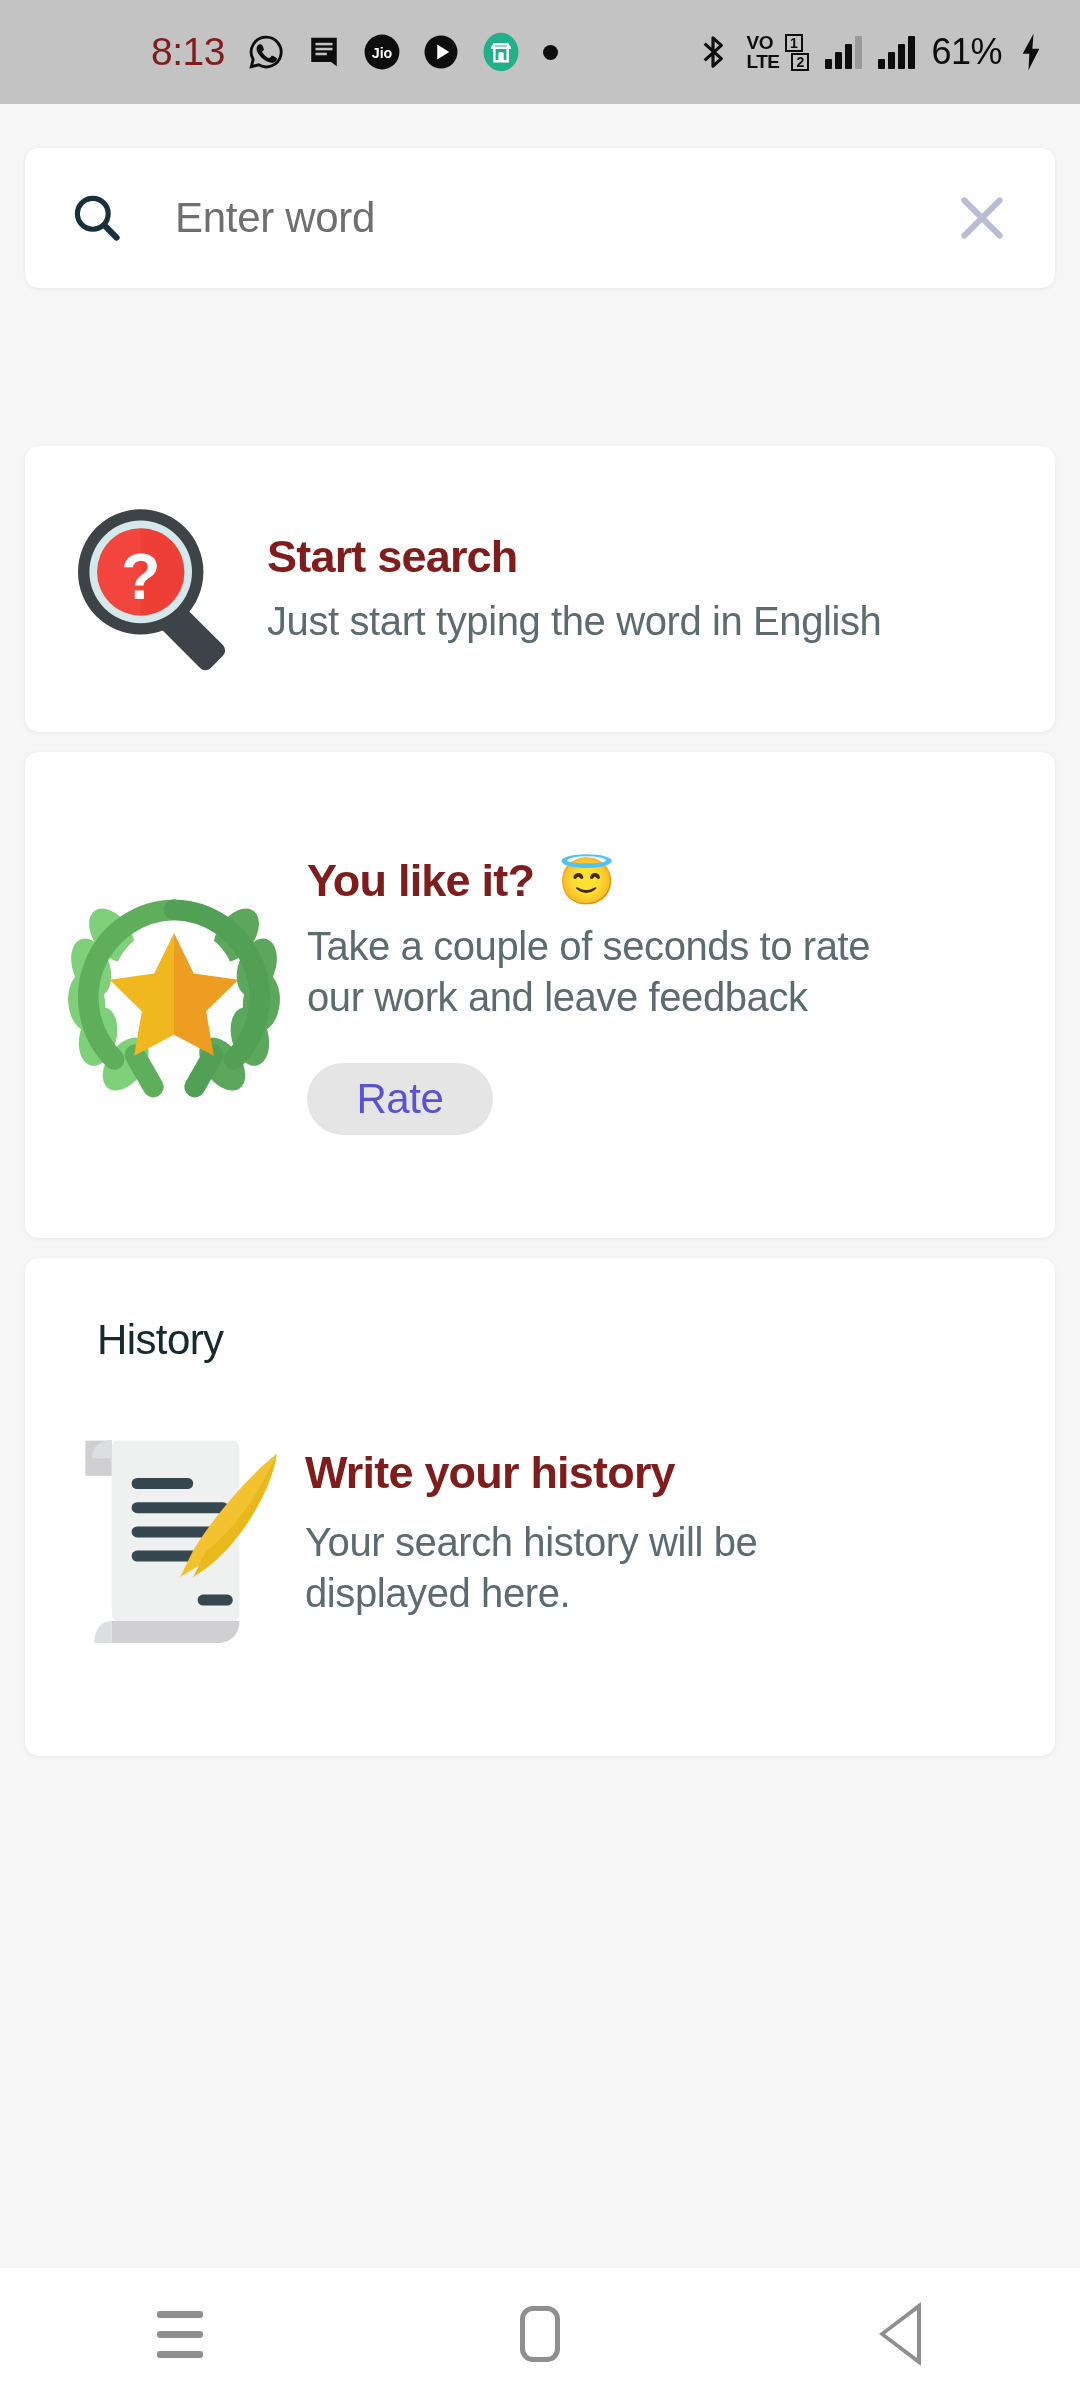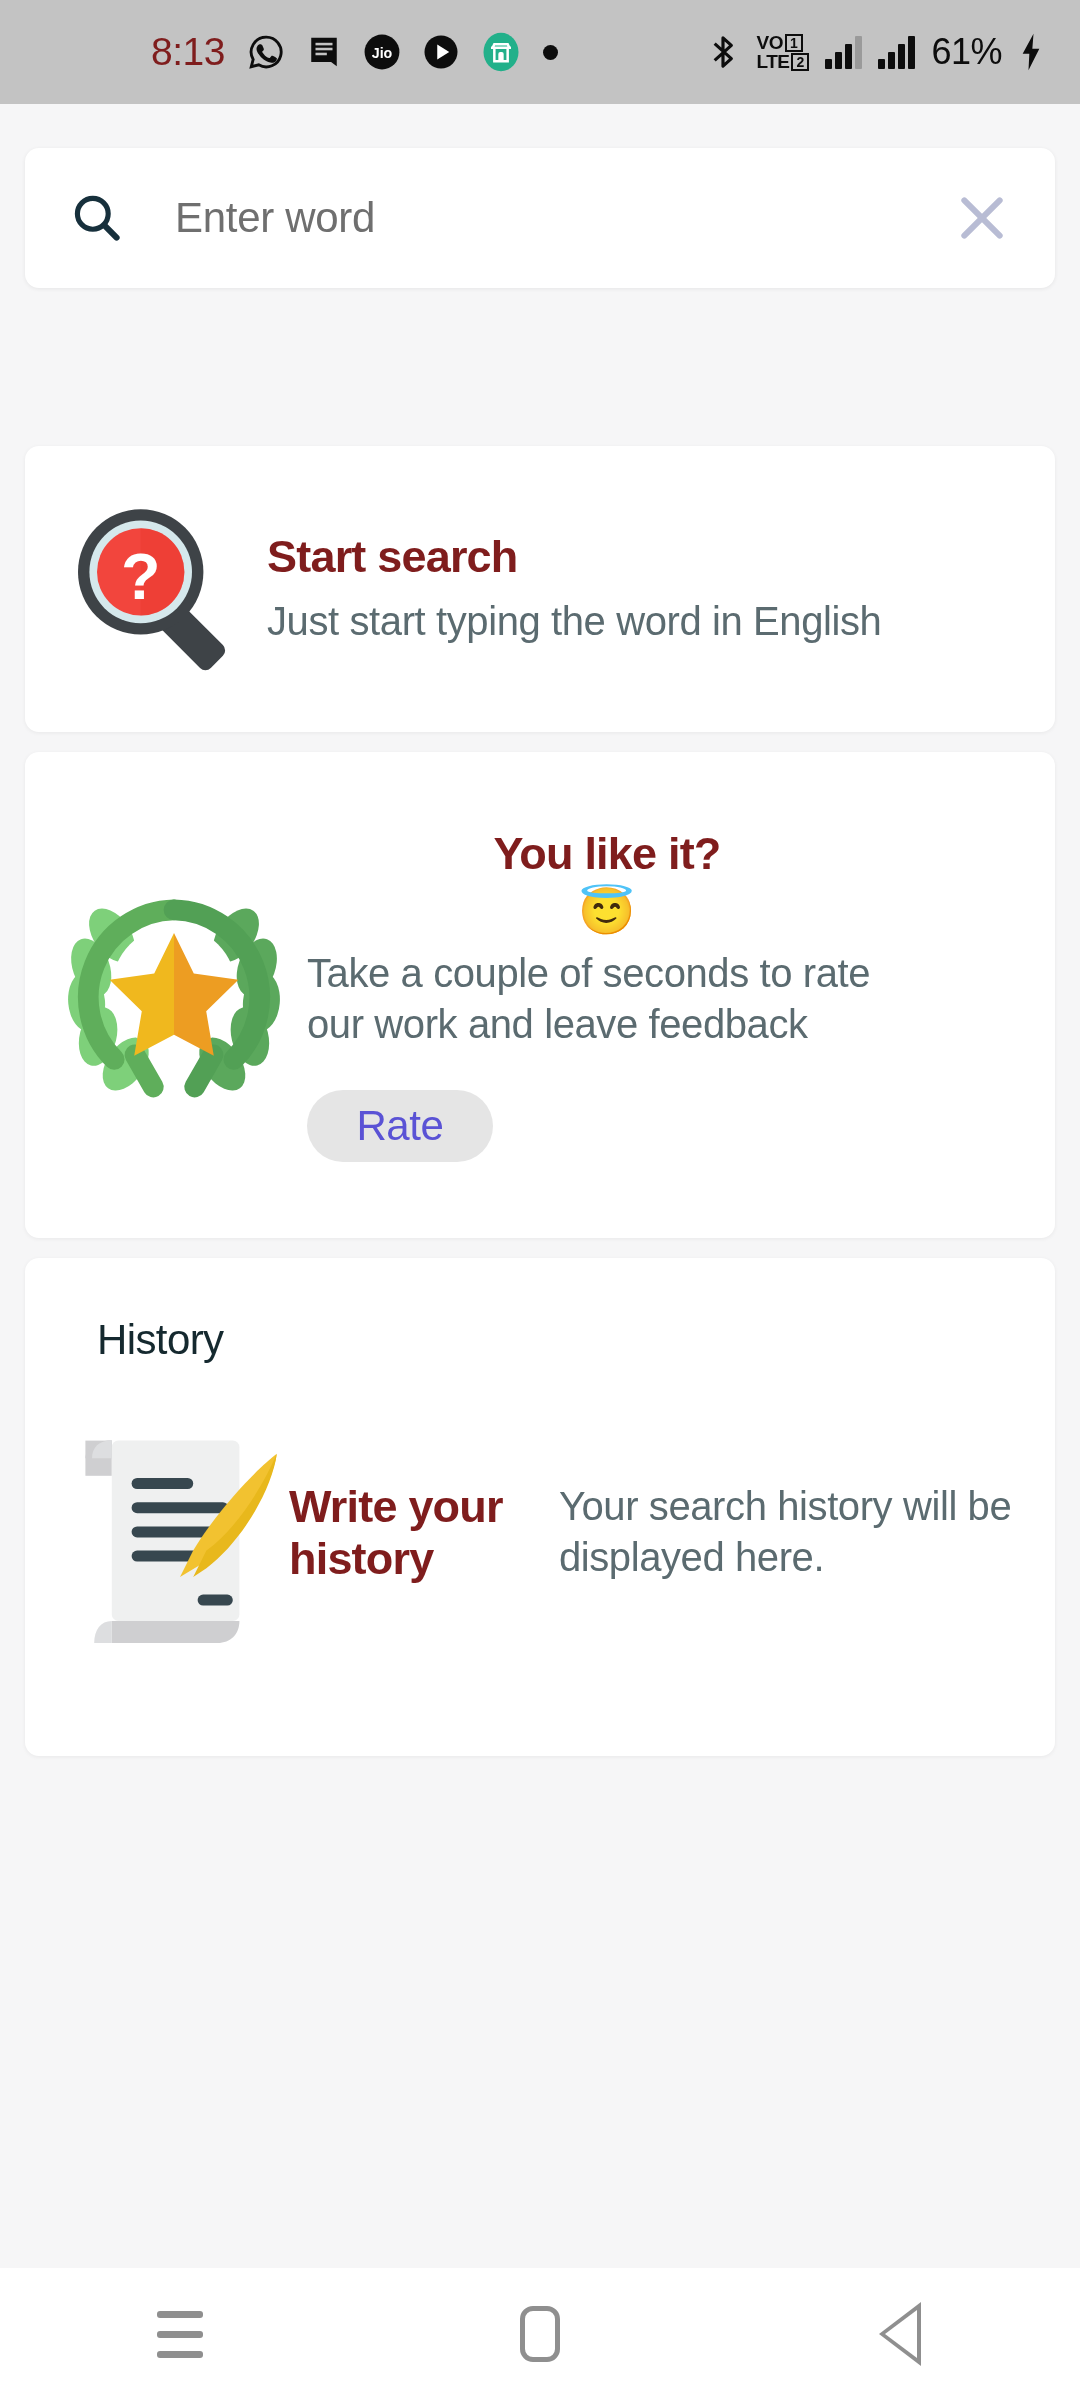--- a/index.html
+++ b/index.html
@@ -24,21 +24,21 @@
     padding:0 36px;
   }
   .sb-left { display:flex; align-items:center; gap:22px; margin-left:115px; }
   .sb-time { font-size:39px; color:#7f1d1d; letter-spacing:-0.5px; font-family:"Liberation Sans", sans-serif; }
   .sb-right { margin-left:auto; display:flex; align-items:center; gap:16px; }
   .sb-ico { display:block; }
   .sb-batt { font-size:36px; color:#0d0d0d; letter-spacing:-0.5px; }
   .dotico { width:15px; height:15px; border-radius:50%; background:#0d0d0d; }
 
   .volte { display:flex; flex-direction:column; justify-content:center; line-height:1; }
-  .volte-row { display:flex; align-items:center; gap:2px; }
+  .volte-row { display:flex; align-items:center; gap:12px; }
   .volte-txt { font-size:19px; font-weight:bold; color:#0d0d0d; letter-spacing:-0.5px; }
   .volte-box {
     width:18px; height:18px; border:2.5px solid #0d0d0d;
     font-size:14px; font-weight:bold; color:#0d0d0d;
     display:flex; align-items:center; justify-content:center; line-height:1;
   }
 
   .bars { display:flex; align-items:flex-end; gap:3px; height:34px; }
   .bars i { display:block; width:7px; background:#0d0d0d; border-radius:1px; }
   .bars i:nth-child(1){height:10px;} .bars i:nth-child(2){height:17px;}
@@ -88,38 +88,38 @@
     letter-spacing:-0.4px; line-height:1.28;
   }
 
   
   .illus-mag { position:relative; width:190px; height:190px; flex:0 0 auto; }
   .illus-start .txtcol { margin-left:18px; gap:14px; }
 
   
   .illus-laurel { width:230px; height:230px; flex:0 0 auto; }
   .rate-body { margin-left:18px; display:flex; flex-direction:column; }
-  .rate-title-row { display:flex; align-items:center; gap:8px;flex-direction:column; }
+  .rate-title-row { display:flex; align-items:center; gap:24px; }
   .emoji { font-size:46px; line-height:1; }
   .rate-btn {
     margin-top:40px; width:186px; height:72px;
     background:#e5e5e5; border-radius:45px;
     display:flex; align-items:center; justify-content:center;
     font-size:42px; color:#5a52d5; letter-spacing:-0.4px;
     cursor:pointer;
   }
 
   
   .hist-head {
     position:absolute; left:72px; top:58px;
     font-size:42px; font-weight:normal; color:#15292f; letter-spacing:-0.6px;
   }
   .hist-row { position:absolute; left:34px; top:160px; display:flex; align-items:center; }
   .illus-scroll { width:220px; height:230px; flex:0 0 auto; }
-  .hist-txt { margin-left:10px; display:flex; gap:18px; }
+  .hist-txt { margin-left:26px; display:flex; flex-direction:column; gap:18px; }
 
   
   .navbar {
     position:absolute; left:0; bottom:0; width:1080px; height:132px;
     background:#ffffff; display:flex; align-items:center;
   }
   .navbtn { flex:1; display:flex; align-items:center; justify-content:center; height:100%; cursor:pointer; }
   .nav-lines { display:flex; flex-direction:column; gap:13px; }
   .nav-lines i { display:block; width:46px; height:7px; background:#8f8f8f; border-radius:3px; }
   .nav-home { width:40px; height:56px; border:5px solid #8f8f8f; border-radius:13px; }

